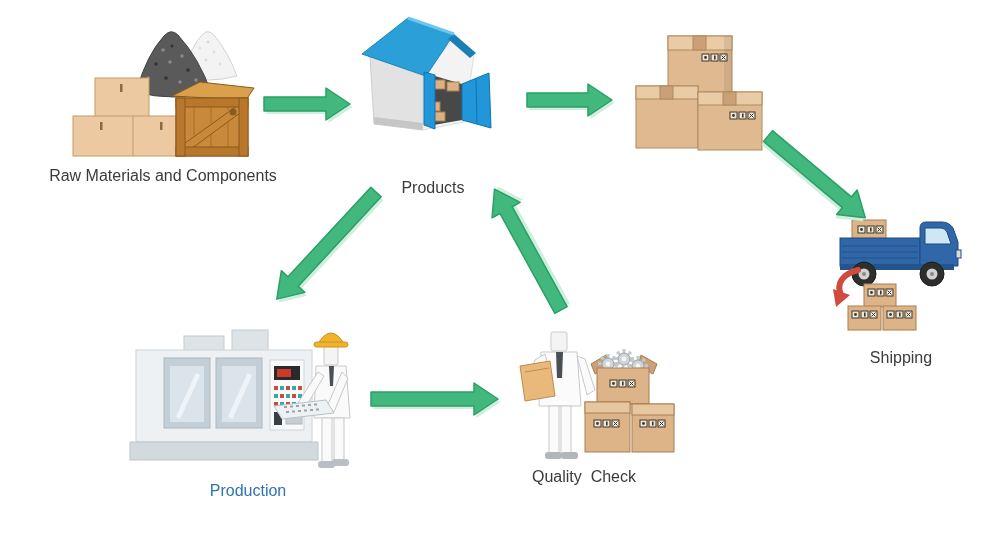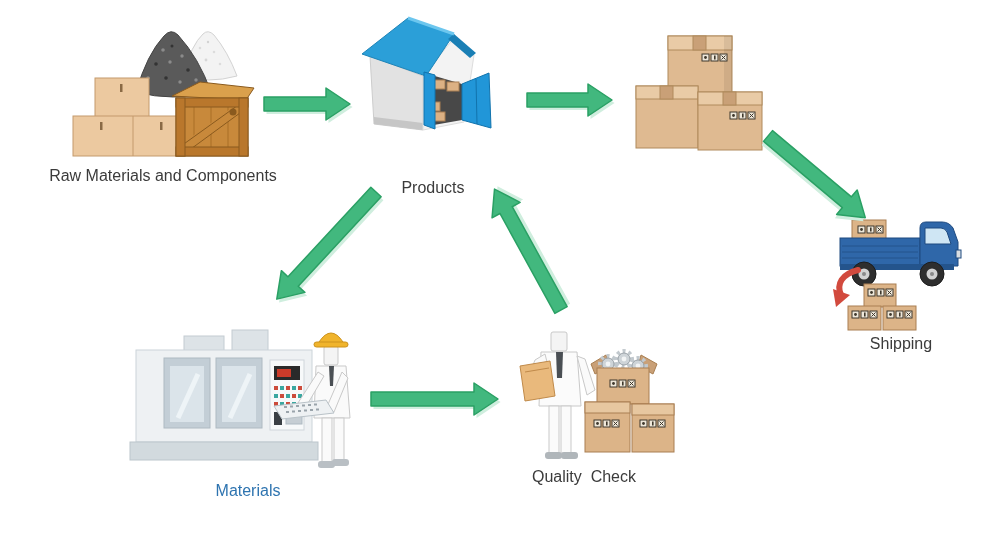--- a/index.html
+++ b/index.html
@@ -165,21 +165,21 @@
       <g>
         <rect x="36" y="76" width="32" height="23" fill="#dcb488" stroke="#a97f52"></rect>
         <use href="#cartonmarks" x="40" y="81" transform="scale(1)"></use>
         <rect x="20" y="98" width="33" height="24" fill="#dcb488" stroke="#a97f52"></rect>
         <use href="#cartonmarks" x="24" y="103"></use>
         <rect x="55" y="98" width="33" height="24" fill="#dcb488" stroke="#a97f52"></rect>
         <use href="#cartonmarks" x="59" y="103"></use>
       </g>
     </svg>
   </div>
-  <div class="label" style="left:836px;top:334px;width:130px">Shipping</div>
+  <div class="label" style="left:836px;top:348px;width:130px">Shipping</div>
 
   <div class="node" style="left:128px;top:322px">
     <svg width="232" height="150" viewBox="0 0 232 150">
       <g>
         <rect x="56" y="14" width="40" height="16" fill="#dde3e7" stroke="#c3ccd2"></rect>
         <rect x="104" y="8" width="36" height="22" fill="#dde3e7" stroke="#c3ccd2"></rect>
         <rect x="8" y="28" width="176" height="92" fill="#eef1f3" stroke="#ccd4d9"></rect>
         <rect x="36" y="36" width="46" height="70" fill="#c3ced6" stroke="#aebac2"></rect>
         <rect x="42" y="44" width="34" height="56" fill="#dbe4ea"></rect>
         <line x1="50" y1="96" x2="70" y2="52" stroke="#eef4f7" stroke-width="5"></line>
@@ -239,21 +239,21 @@
               <rect x="188" y="86.5" width="3" height="2"></rect>
           </g>
         </g>
         <rect x="194" y="96" width="10" height="44" fill="#fafafa" stroke="#c9c9c9"></rect>
         <rect x="206" y="96" width="10" height="42" fill="#fafafa" stroke="#c9c9c9"></rect>
         <rect x="190" y="139" width="17" height="7" rx="3" fill="#b9bfc4"></rect>
         <rect x="204" y="137" width="17" height="7" rx="3" fill="#b9bfc4"></rect>
       </g>
     </svg>
   </div>
-  <div class="label blue" style="left:168px;top:481px;width:160px">Materials</div>
+  <div class="label blue" style="left:168px;top:481px;width:160px">Production</div>
 
   <div class="node" style="left:505px;top:328px">
     <svg width="172" height="140" viewBox="0 0 172 140">
       <g>
         <polygon points="36,24 72,24 76,78 34,78" fill="#fbfbfb" stroke="#c9c9c9"></polygon>
         <rect x="46" y="4" width="16" height="19" rx="2" fill="#f4f4f4" stroke="#c9c9c9"></rect>
         <polygon points="51,24 58,24 57,50 52,50" fill="#4a4f54"></polygon>
         <polygon points="72,28 80,31 90,62 82,67" fill="#fafafa" stroke="#c9c9c9"></polygon>
         <polygon points="40,26 30,32 22,52 32,56 42,34" fill="#fafafa" stroke="#c9c9c9"></polygon>
         <g>

